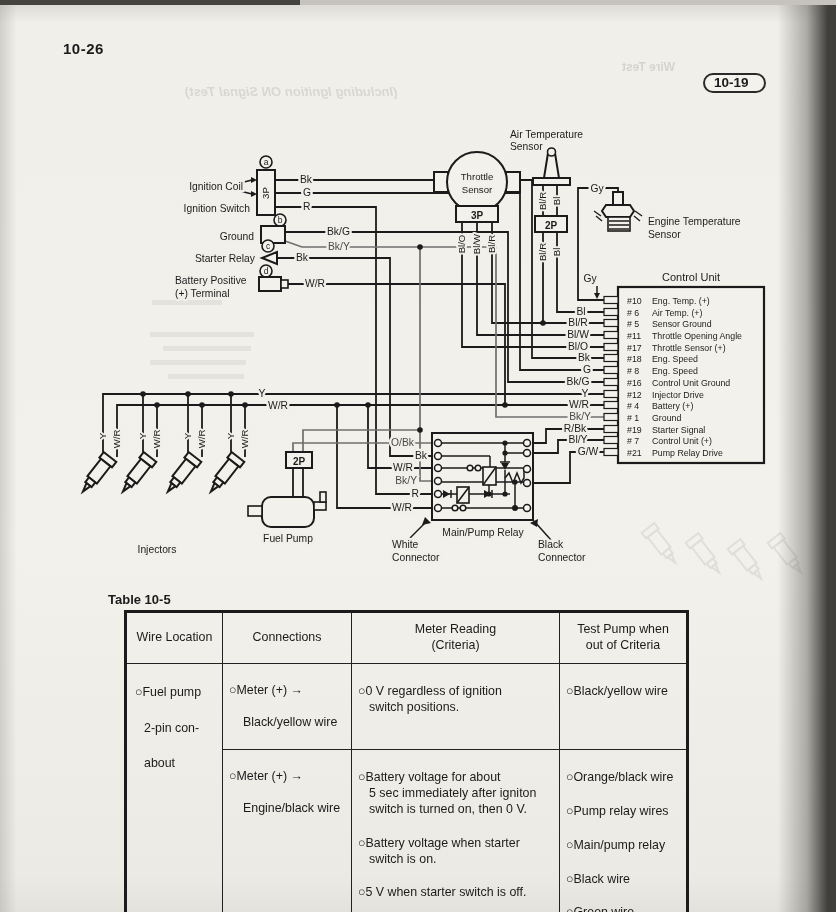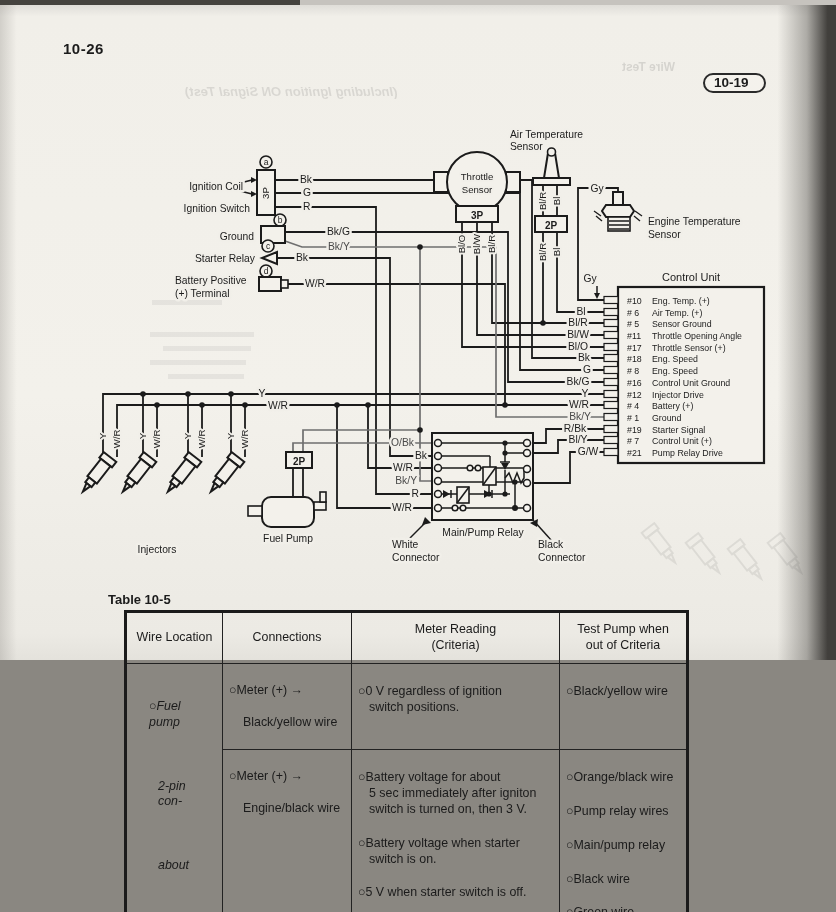--- a/index.html
+++ b/index.html
@@ -1,18 +1,18 @@
 <!DOCTYPE html>
 <html><head>
 <meta charset="utf-8">
 <style>
   html,body{margin:0;padding:0;}
   body{width:836px;height:912px;overflow:hidden;background:#8a8781;}
   .page{
-    position:relative;width:836px;height:660px;
+    position:relative;width:836px;height:912px;
     font-family:"Liberation Sans",sans-serif;color:#1b1b1b;
     background:
       linear-gradient(to right, rgba(90,88,84,0) 93%, rgba(90,88,84,0.45) 96.5%, #413f3c 99%),
       linear-gradient(to right, rgba(150,147,142,0.35) 0%, rgba(150,147,142,0) 2%),
       linear-gradient(180deg, #d8d6d1 0%, #f1efe9 2.5%, #f3f1eb 60%, #eceae4 96%, #e4e2dc 100%);
   }
   .edge-top-dark{position:absolute;left:0;top:0;width:300px;height:5px;background:#45433f;}
   .edge-top-mid{position:absolute;left:300px;top:0;width:536px;height:5px;background:#c6c3be;}
   .pagenum{position:absolute;left:63px;top:40px;font-size:15px;font-weight:bold;letter-spacing:0.5px;}
   .ptitle{position:absolute;left:63px;top:70px;font-size:15px;font-weight:bold;font-style:italic;}
@@ -42,21 +42,21 @@
   .tblcap{position:absolute;left:108px;top:592px;font-size:13px;font-weight:bold;}
   table.t{position:absolute;left:124px;top:610px;border-collapse:collapse;table-layout:fixed;
           font-size:12.4px;line-height:1.28;background:transparent;}
   table.t th, table.t td{border:1.4px solid #222;padding:3px 6px;vertical-align:top;white-space:pre-line;}
   table.t{border:3px solid #1b1b1b;}
   table.t th{font-weight:normal;text-align:center;vertical-align:middle;height:44px;}
   .c1{width:97px;} .c2{width:129px;} .c3{width:208px;} .c4{width:128px;}
   td.mid{vertical-align:middle;}
   .b{padding-left:11px;text-indent:-11px;margin:1px 0;}
   .ind2{padding-left:14px;}
-  .wlz div{margin:16px;font-style:italic;} .wlz div + div{padding-left:9px;}
+  .wlz div{margin:2px;} .wlz div + div{padding-left:9px;}
   .r1{height:52px;} 
 </style>
 </head>
 <body>
 
 <div class="page">
   <div class="edge-top-dark"></div>
   <div class="edge-top-mid"></div>
 
   <div class="pagenum">10-26</div>
@@ -475,21 +475,21 @@
       </td>
     </tr>
     <tr>
       <td class="mid">
         <div>○Meter (+) →</div>
         <div class="ind2">Engine/black wire</div>
       </td>
       <td class="mid">
         <div class="b">○Battery voltage for about
 5 sec immediately after igniton
-switch is turned on, then 3 V.</div>
+switch is turned on, then 0 V.</div>
         <div class="b">○Battery voltage when starter
 switch is on.</div>
         <div class="b">○5 V when starter switch is off.</div>
         
       </td>
       <td class="mid">
         <div class="b">○Orange/black wire</div>
         <div class="b">○Pump relay wires</div>
         <div class="b">○Main/pump relay</div>
         <div class="b">○Black wire</div>

